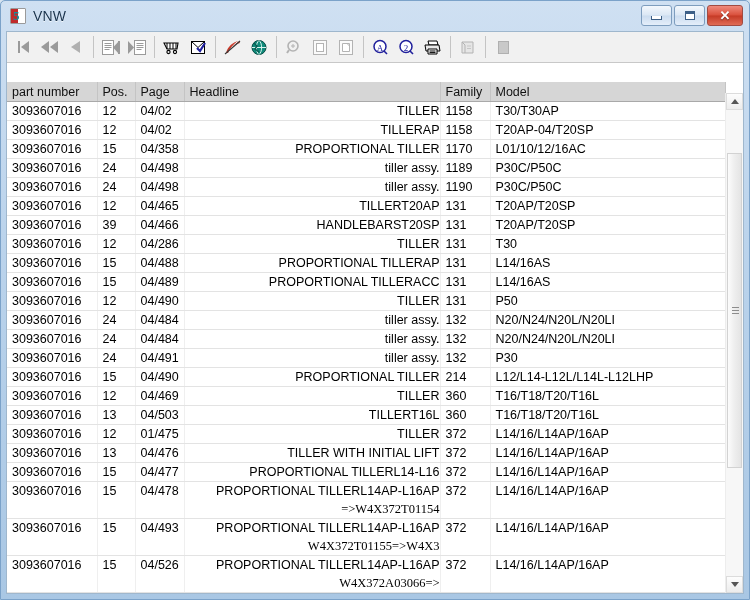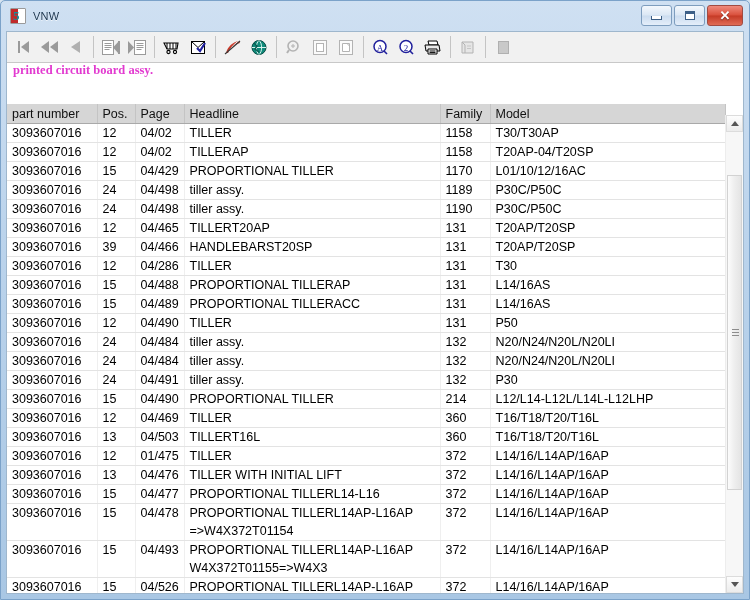--- a/index.html
+++ b/index.html
@@ -31,21 +31,21 @@
   }
   .app-icon .redblk{
     position:absolute;left:0;top:0;width:7px;height:14px;background:#c02a2a;
   }
   .app-icon .five{
     position:absolute;left:2px;top:-1px;
     font:bold 13px "Liberation Serif","DejaVu Serif",serif;
     color:#1b8a98;letter-spacing:0;
   }
   .title-text{
-    font-size:11px;color:#17324d;letter-spacing:.2px;
+    font-size:14px;color:#17324d;letter-spacing:.2px;
     text-shadow:0 1px 0 rgba(255,255,255,.7);
   }
   .win-buttons{position:absolute;right:6px;top:4px;display:flex;gap:2px;}
   .wbtn{
     width:31px;height:21px;box-sizing:border-box;
     border:1px solid #7d9dbe;border-radius:3px;
     background:linear-gradient(180deg,#f3f8fd 0%,#dbe7f4 48%,#cbdcef 52%,#e4eefa 100%);
     display:flex;align-items:center;justify-content:center;
     cursor:default;
   }
@@ -81,21 +81,21 @@
   .tb-item svg{display:block;}
   
   .caption{
     height:19px;line-height:19px;box-sizing:border-box;
     padding-left:6px;
     font:bold 12.5px "Liberation Serif","DejaVu Serif",serif;
     color:#e23ad0;
     background:#ffffff;
   }
   
-  .grid-wrap{position:absolute;left:0;right:0;top:50px;bottom:0;margin-top:22px;}
+  .grid-wrap{position:absolute;left:0;right:0;top:50px;bottom:0;}
   .grid-scroll{
     position:absolute;left:0;top:0;right:17px;bottom:0;overflow:hidden;background:#fff;
   }
   table.grid{border-collapse:collapse;width:100%;table-layout:fixed;font-size:12.5px;}
   table.grid th{
     background:#d6d6d6;color:#111;font-weight:normal;text-align:left;
     padding:1px 0 1px 5px;height:17px;
     border-bottom:1px solid #a9a9a9;
     border-right:1px solid #c4c4c4;
     font-size:12.5px;
@@ -103,22 +103,22 @@
   }
   table.grid td{
     padding:0 0 0 5px;height:18px;
     border-bottom:1px solid #e3e3e3;
     border-right:1px solid #efefef;
     vertical-align:top;
     line-height:18px;
     white-space:nowrap;
     color:#000;
   }
-  td.hl{color:#3b3bbb;}
-  td.hl .cont{display:block;color:#000;}
+  td.hl{color:#3b3bbb;text-align:right;}
+  td.hl .cont{display:block;color:#000;font-family:Liberation Serif, serif;}
   col.c-part{width:90px;}
   col.c-pos{width:38px;}
   col.c-page{width:49px;}
   col.c-head{width:256px;}
   col.c-fam{width:50px;}
   col.c-model{width:auto;}
   
   .vsb{
     position:absolute;right:0;top:11px;bottom:0;width:17px;
     background:#f7f7f7;border-left:1px solid #ededed;
@@ -320,21 +320,20 @@
 
       <div class="tb-sep"></div>
 
       <div class="tb-item">
         <svg width="16" height="17" viewBox="0 0 16 17">
           <rect x="3.5" y="2.5" width="10" height="12" fill="#c9c9c9" stroke="#b0b0b0"></rect>
         </svg>
       </div>
     </div>
 
-    <div class="caption">printed circuit board assy.</div>
 
     <div class="grid-wrap">
       <div class="grid-scroll">
         <table class="grid">
           <colgroup>
             <col class="c-part">
               <col class="c-pos">
               <col class="c-page">
             <col class="c-head">
               <col class="c-fam">
@@ -363,21 +362,21 @@
                 <td>3093607016</td>
                 <td>12</td>
                 <td>04/02</td>
                 <td class="hl">TILLERAP</td>
                 <td>1158</td>
                 <td>T20AP-04/T20SP</td>
               </tr>
               <tr>
                 <td>3093607016</td>
                 <td>15</td>
-                <td>04/429</td>
+                <td>04/358</td>
                 <td class="hl">PROPORTIONAL TILLER</td>
                 <td>1170</td>
                 <td>L01/10/12/16AC</td>
               </tr>
               <tr>
                 <td>3093607016</td>
                 <td>24</td>
                 <td>04/498</td>
                 <td class="hl">tiller assy.</td>
                 <td>1189</td>

